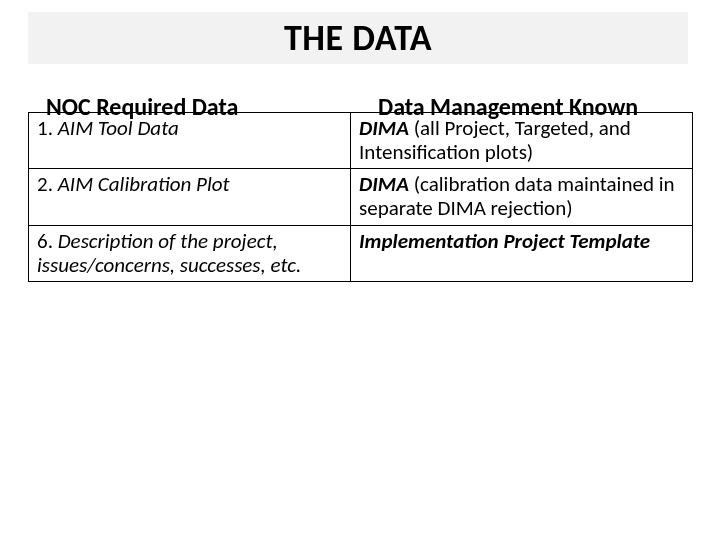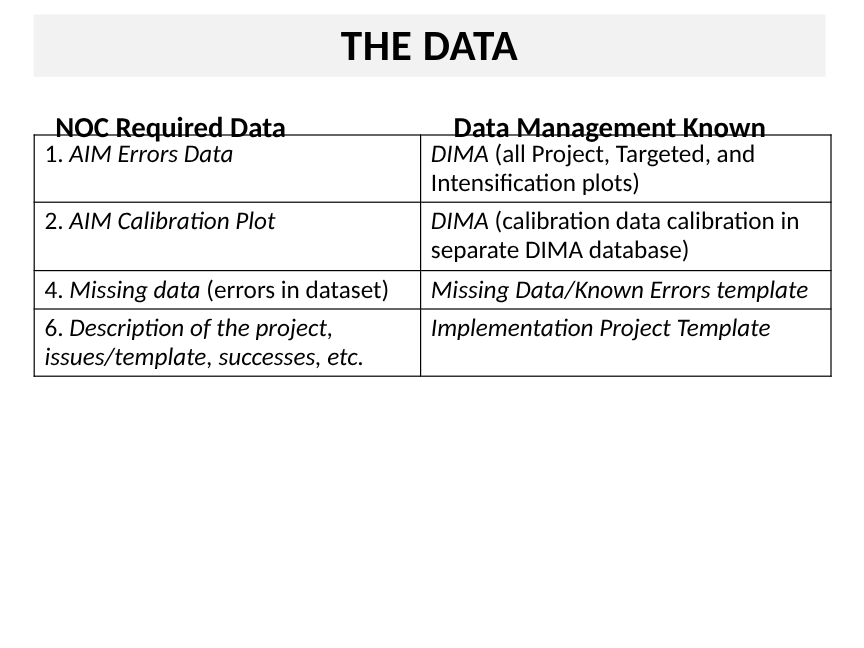--- a/index.html
+++ b/index.html
@@ -56,21 +56,21 @@
   }
   .data-table col.c1 { width: 322px; }
   .data-table col.c2 { width: 342px; }
   .data-table td {
     border: 1px solid #000;
     padding: 3px 8px 4px 8px;
     font-size: 21px;
     line-height: 1.15;
     vertical-align: top;
   }
-  .b { font-weight: 400; }
+  .b { font-weight: 700; }
   .i { font-style: italic; }
 </style>
 </head>
 <body>
 
 <div class="slide">
 
   <div class="title-bar">THE DATA</div>
 
   <div class="col-headers">
@@ -78,31 +78,27 @@
     <div class="col-right-head">Data Management Known</div>
   </div>
 
   <table class="data-table">
     <colgroup>
         <col class="c1">
         <col class="c2">
       </colgroup>
     <tbody>
       <tr>
-        <td><span>1.  </span><span class="i">AIM Errors Data</span><span></span></td>
+        <td><span>1.  </span><span class="i">AIM Tool Data</span><span></span></td>
         <td><span class="b i">DIMA</span><span> (all Project, Targeted, and Intensification plots)</span></td>
       </tr>
       <tr>
         <td><span>2.  </span><span class="i">AIM Calibration Plot</span><span></span></td>
-        <td><span class="b i">DIMA</span><span> (calibration data calibration in separate DIMA database)</span></td>
+        <td><span class="b i">DIMA</span><span> (calibration data maintained in separate DIMA rejection)</span></td>
       </tr>
       <tr>
-        <td><span>4.  </span><span class="i">Missing data</span><span> (errors in dataset)</span></td>
-        <td><span class="b i">Missing Data/Known Errors template</span><span></span></td>
-      </tr>
-      <tr>
-        <td><span>6.  </span><span class="i">Description of the project, issues/template, successes, etc.</span><span></span></td>
+        <td><span>6.  </span><span class="i">Description of the project, issues/concerns, successes, etc.</span><span></span></td>
         <td><span class="b i">Implementation Project Template</span><span></span></td>
       </tr>
     </tbody>
   </table>
 
 </div>
 
 </body></html>

